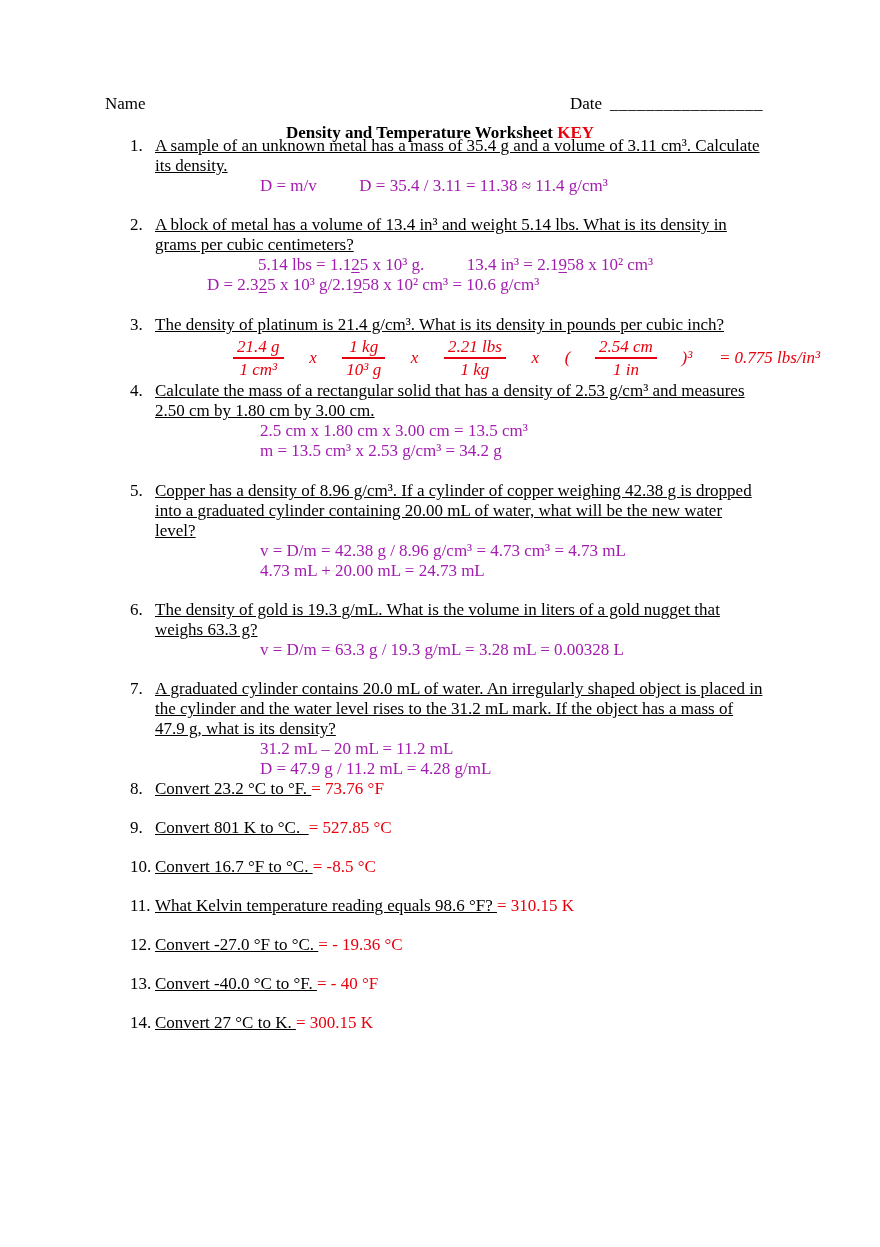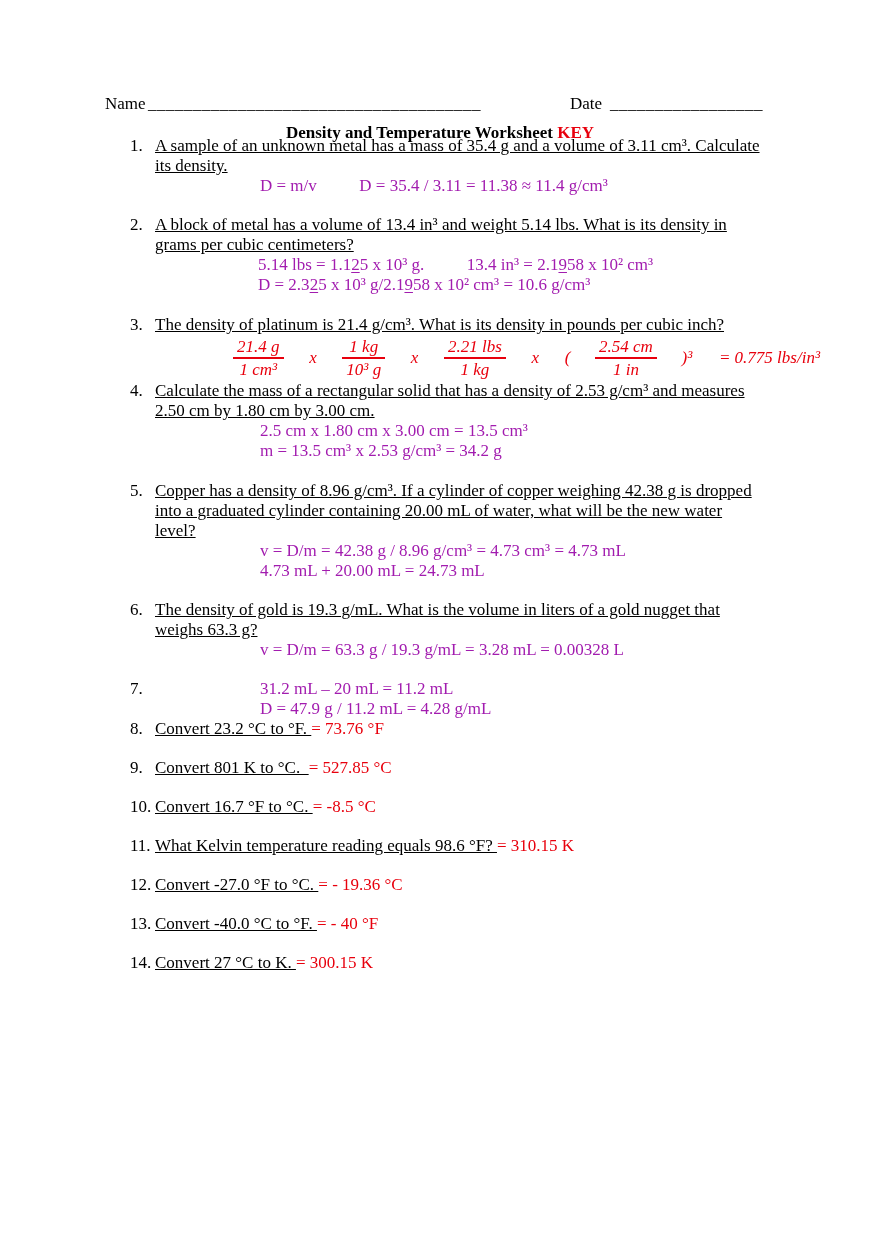--- a/index.html
+++ b/index.html
@@ -46,21 +46,20 @@
   .paren { font-style: italic; }
   .math-result { padding-left: 2px; }
 </style>
 </head>
 <body>
 
 <div class="page">
 
   <div class="header-row">
     <span class="name-label">Name</span>
-    <span class="name-line">_____________________________________</span>
     <span class="date-label">Date</span>
     <span class="date-line">_________________</span>
   </div>
 
   <div class="doc-title"><span>Density and Temperature Worksheet </span><span class="key-red">KEY</span></div>
 
   <div class="questions">
 
     <div class="q">
       <span class="qnum">1.</span>
@@ -70,21 +69,21 @@
         <div class="ans">D = m/v          D = 35.4 / 3.11 = 11.38 ≈ 11.4 g/cm³</div>
       </div>
     </div>
 
     <div class="q" style="margin-bottom:20px">
       <span class="qnum">2.</span>
       <div class="qbody">
         <div class="qtext">A block of metal has a volume of 13.4 in³ and weight 5.14 lbs. What is its density in
 grams per cubic centimeters?</div>
         <div class="ans" style="margin-left:103px"><span>5.14 lbs = 1.1</span><span class="u">2</span><span>5 x 10³ g.          13.4 in³ = 2.1</span><span class="u">9</span><span>58 x 10² cm³</span></div>
-        <div class="ans" style="margin-left:103px"><span>D = 2.3</span><span class="u">2</span><span>5 x 10³ g/2.1</span><span class="u">9</span><span>58 x 10² cm³ = 10.6 g/cm³</span></div>
+        <div class="ans" style="margin-left:52px"><span>D = 2.3</span><span class="u">2</span><span>5 x 10³ g/2.1</span><span class="u">9</span><span>58 x 10² cm³ = 10.6 g/cm³</span></div>
       </div>
     </div>
 
     <div class="q tight">
       <span class="qnum">3.</span>
       <div class="qbody">
         <div class="qtext">The density of platinum is 21.4 g/cm³. What is its density in pounds per cubic inch?</div>
         <div class="math-row">
           <span class="frac">
             <span class="num">21.4 g</span>
@@ -138,20 +137,23 @@
       <div class="qbody">
         <div class="qtext">The density of gold is 19.3 g/mL. What is the volume in liters of a gold nugget that
 weighs 63.3 g?</div>
         <div class="ans">v = D/m = 63.3 g / 19.3 g/mL = 3.28 mL = 0.00328 L</div>
       </div>
     </div>
 
     <div class="q tight">
       <span class="qnum">7.</span>
       <div class="qbody">
+        <div class="qtext">A graduated cylinder contains 20.0 mL of water. An irregularly shaped object is placed in
+the cylinder and the water level rises to the 31.2 mL mark. If the object has a mass of
+47.9 g, what is its density?</div>
         <div class="ans">31.2 mL – 20 mL = 11.2 mL</div>
         <div class="ans">D = 47.9 g / 11.2 mL = 4.28 g/mL</div>
       </div>
     </div>
 
     <div class="q">
       <span class="qnum">8.</span>
       <div class="qbody"><span class="qtext">Convert 23.2 °C to °F. </span><span class="ans-inline">= 73.76 °F</span></div>
     </div>
 

